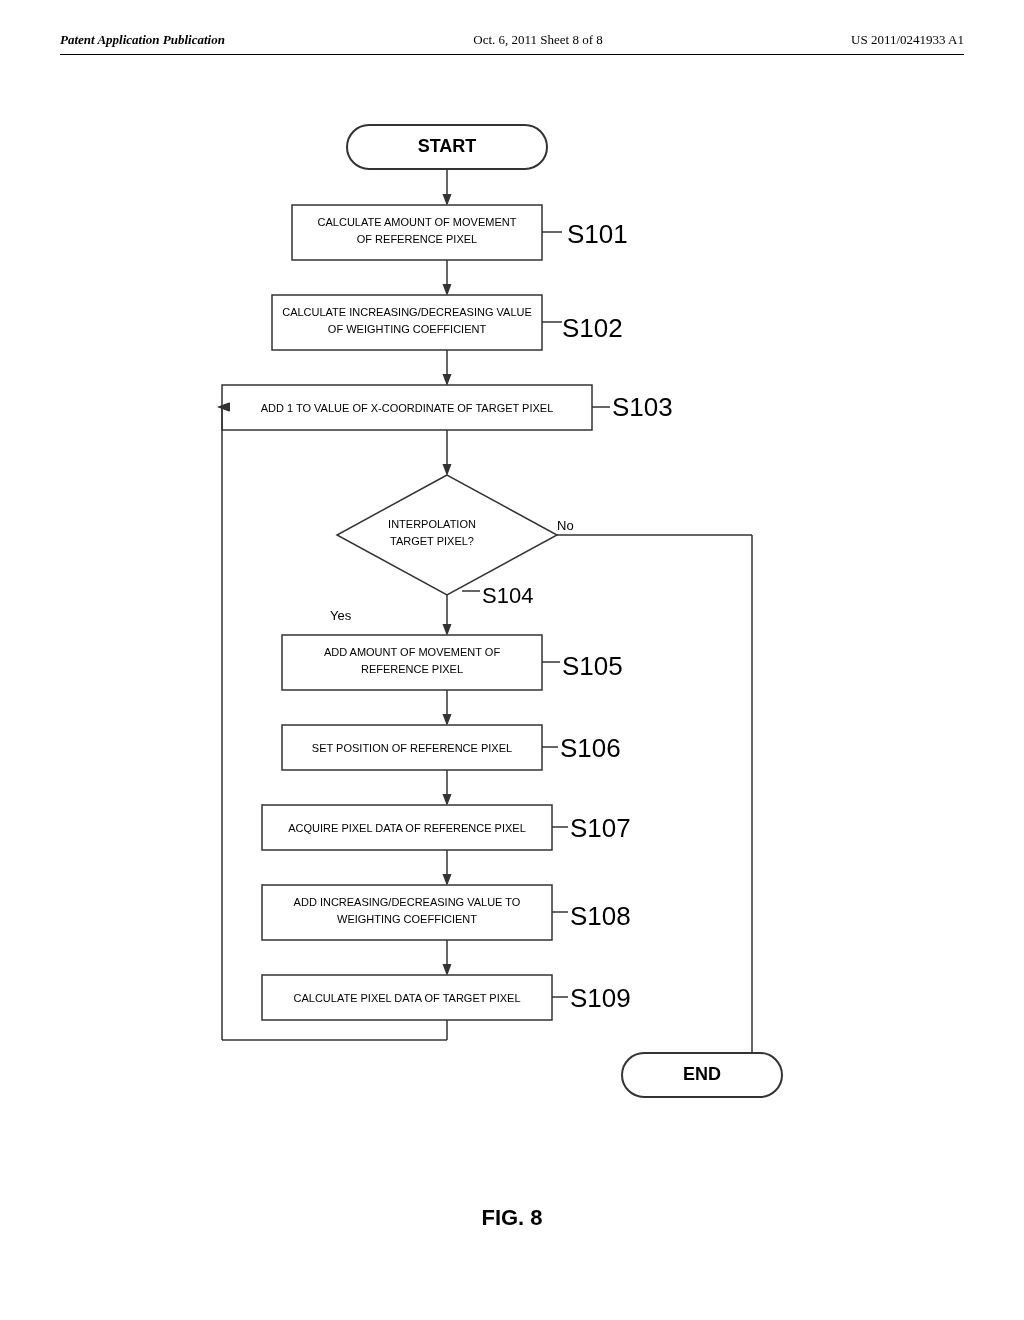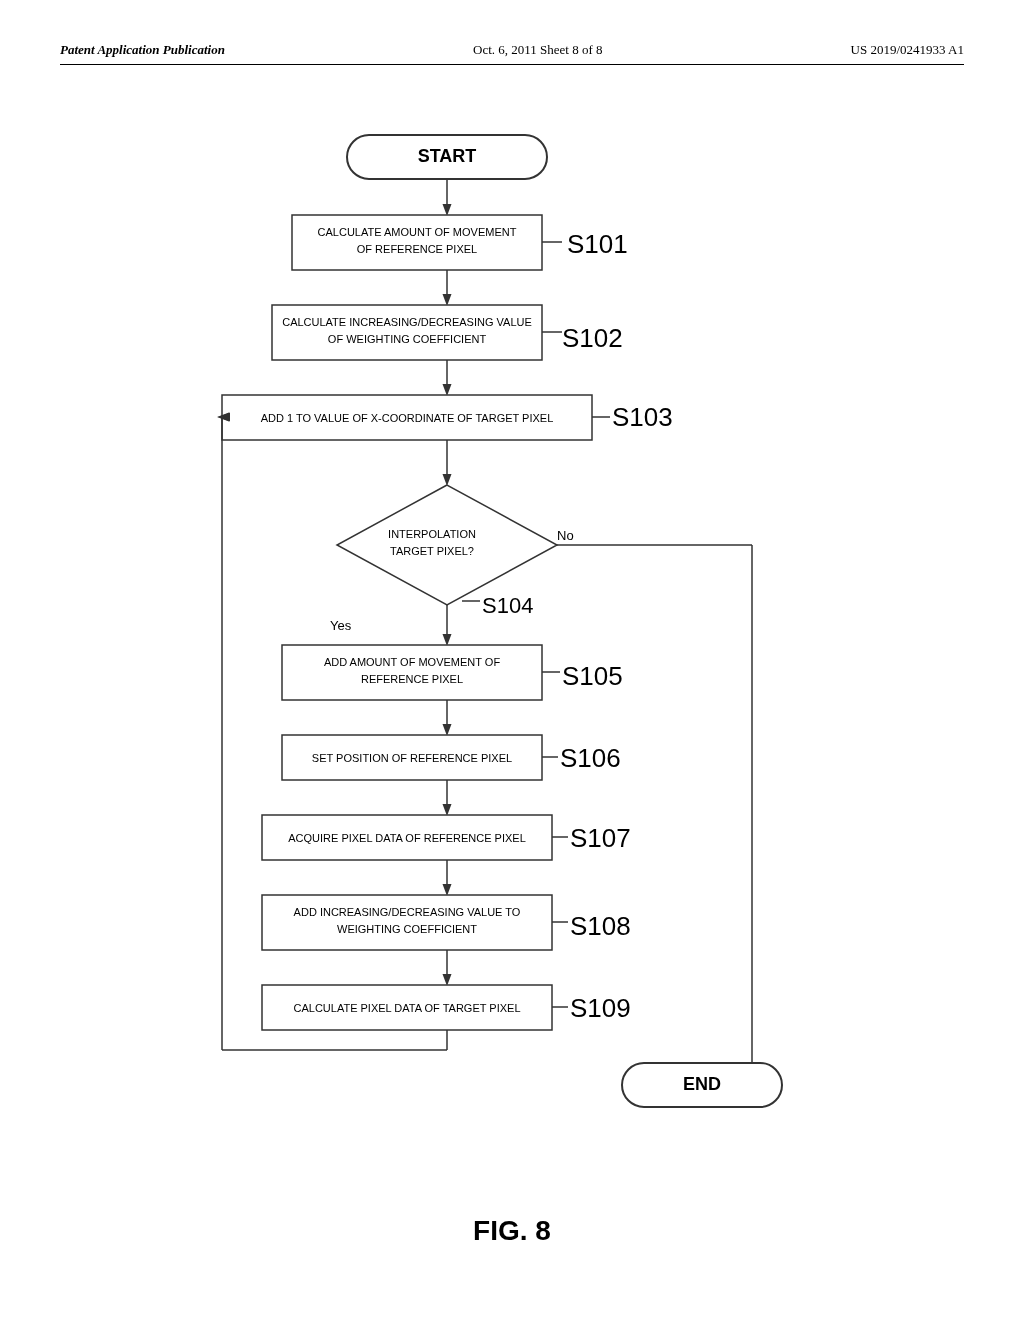--- a/index.html
+++ b/index.html
@@ -10,21 +10,21 @@
       min-height: 1320px;
       position: relative;
       overflow: hidden;
     }
 
     .page {
       width: 1024px;
       min-height: 1320px;
       background: #fff;
       position: relative;
-      padding: 42px 60px;
+      padding: 32px 60px;
     }
 
     
     .header {
       display: flex;
       justify-content: space-between;
       align-items: baseline;
       border-bottom: 1px solid #000;
       padding-bottom: 6px;
       margin-bottom: 10px;
@@ -46,35 +46,35 @@
     .flowchart {
       position: relative;
       margin: 60px auto 0 auto;
       width: 700px;
       text-decoration: underline;
     }
 
     
     .figure-caption {
       text-align: center;
-      font-size: 28px;
+      font-size: 22px;
       font-weight: bold;
       font-family: Arial, sans-serif;
       margin-top: 40px;
     }
   </style>
 </head>
 <body>
 
 <div class="page">
 
   <div class="header">
     <span class="header-left">Patent Application Publication</span>
     <span class="header-center">Oct. 6, 2011    Sheet 8 of 8</span>
-    <span class="header-right">US 2019/0241933 A1</span>
+    <span class="header-right">US 2011/0241933 A1</span>
   </div>
 
   <div class="flowchart">
     <svg width="700" height="1050" style="display:block;">
 
       <defs>
         <marker id="arrow" markerWidth="8" markerHeight="8" refX="6" refY="3" orient="auto">
           <path d="M0,0 L0,6 L8,3 z" fill="#333"></path>
         </marker>
       </defs>

